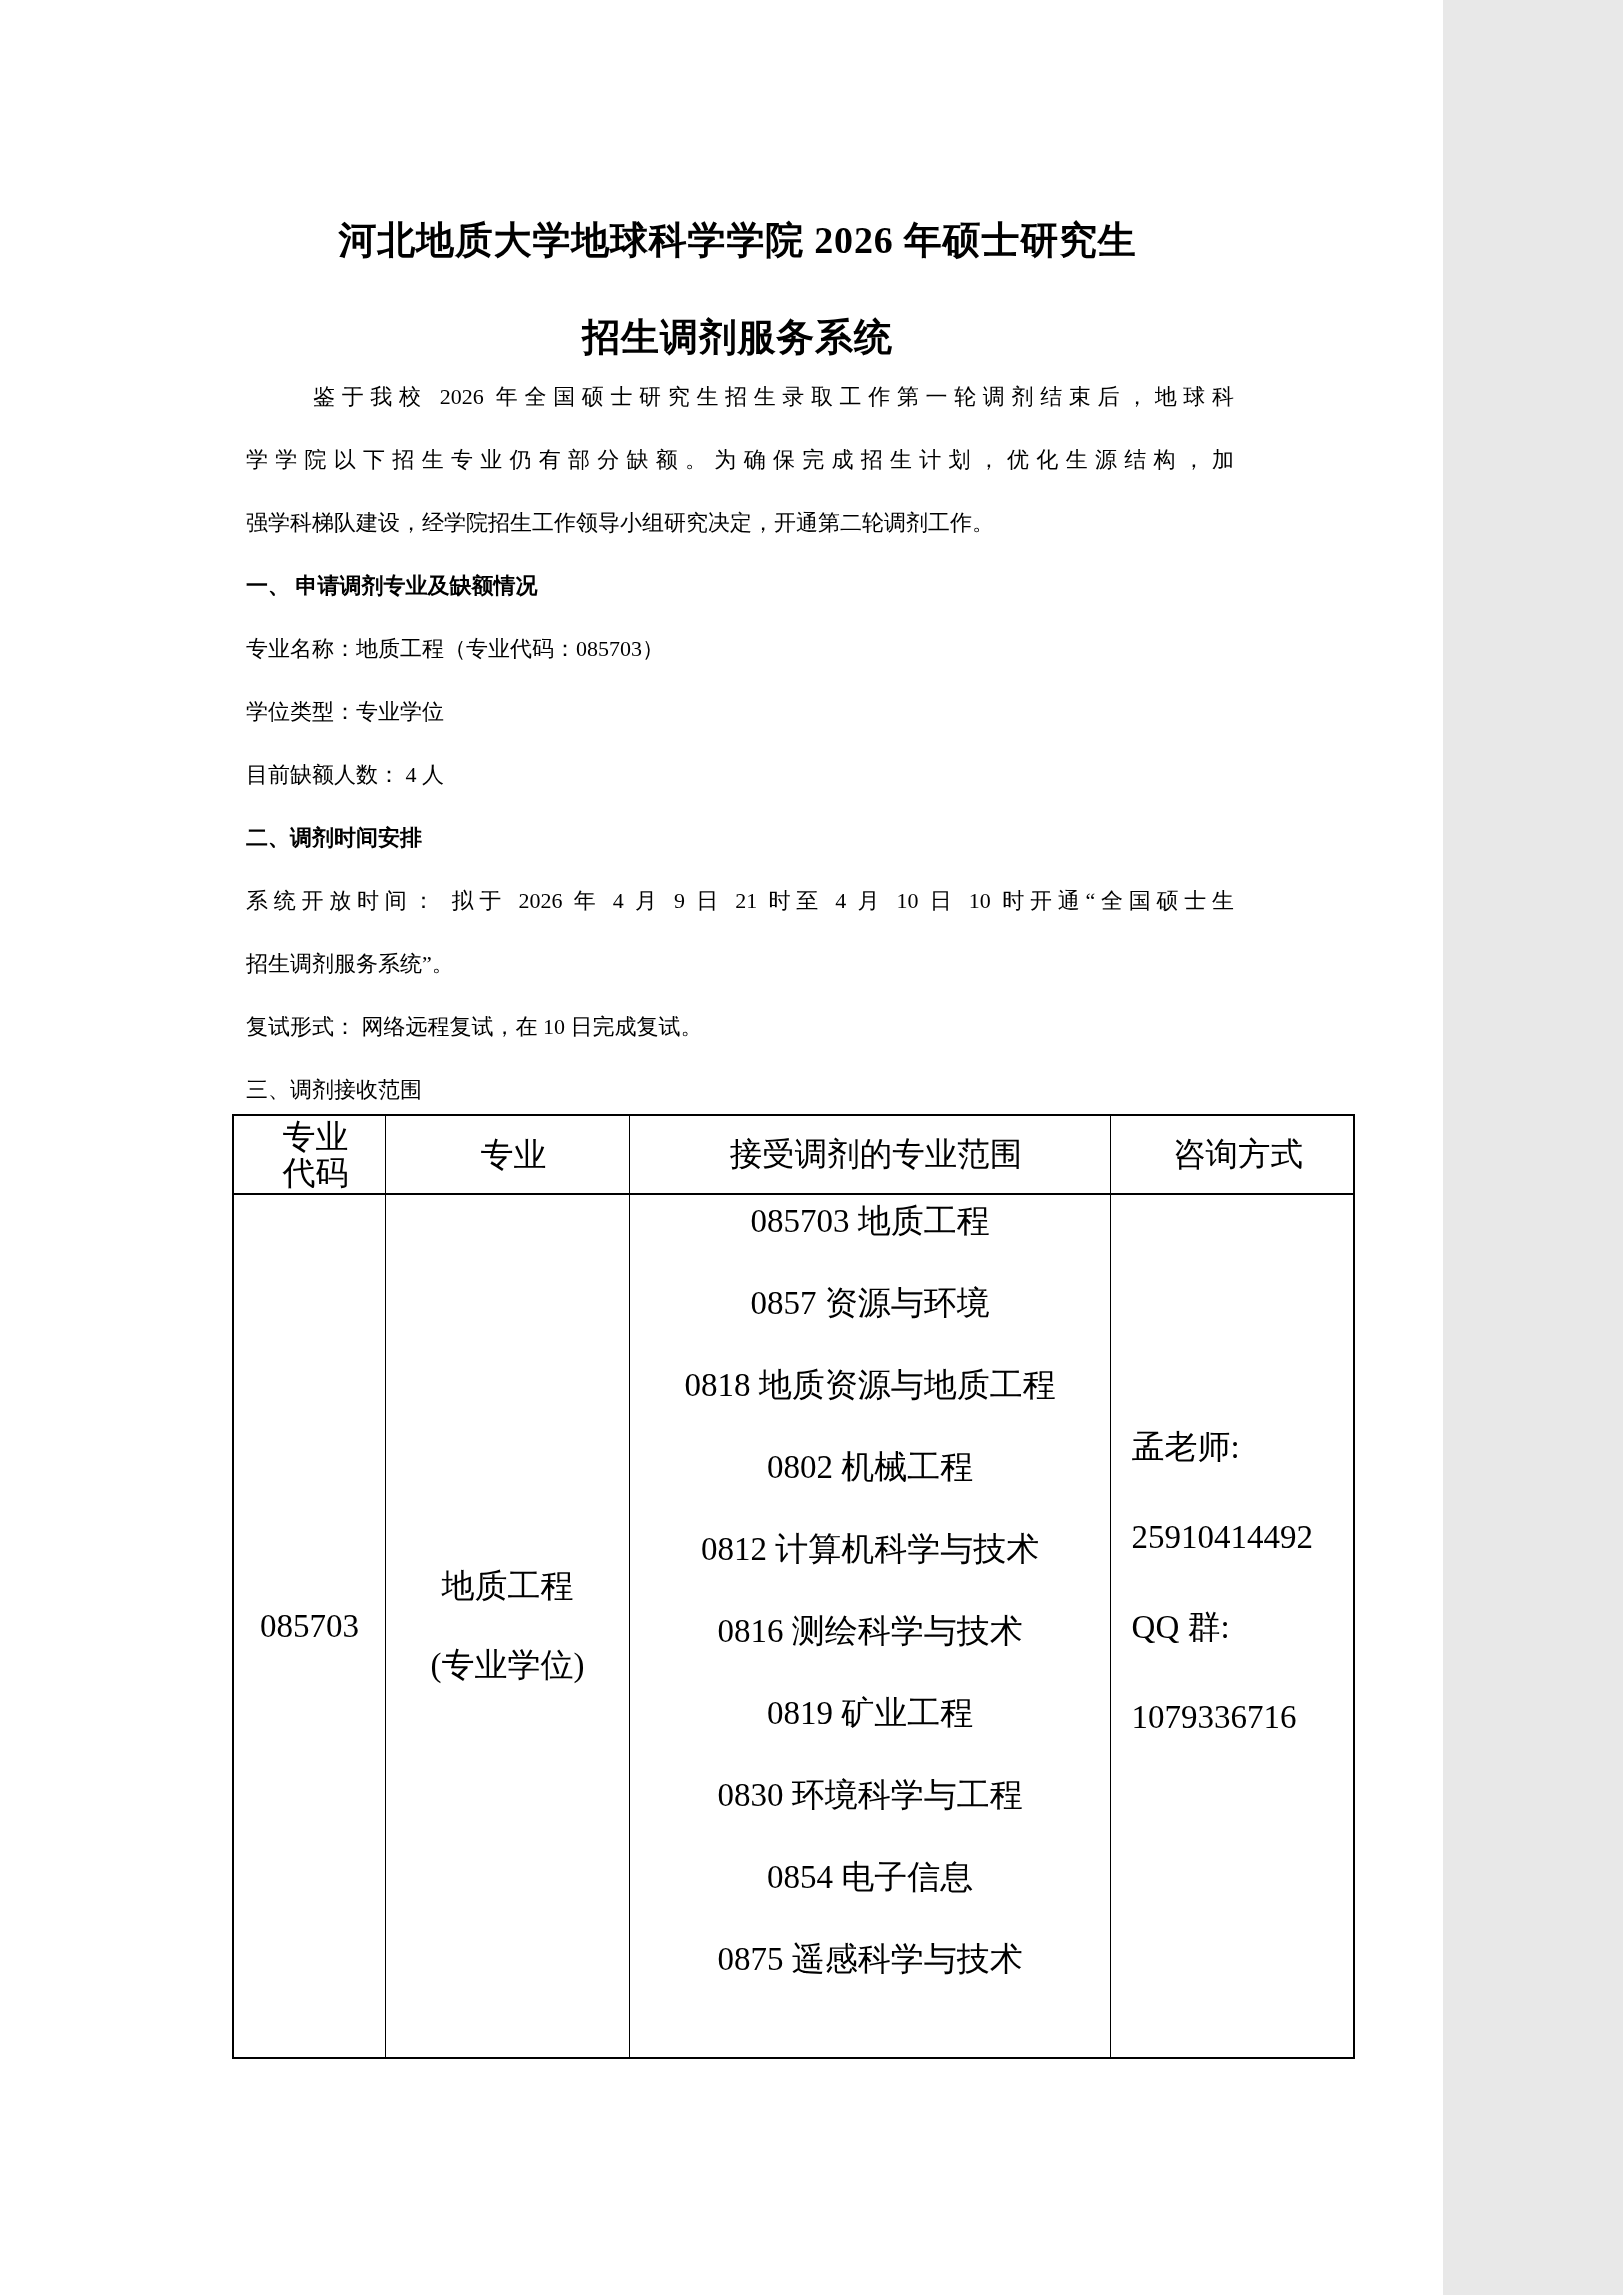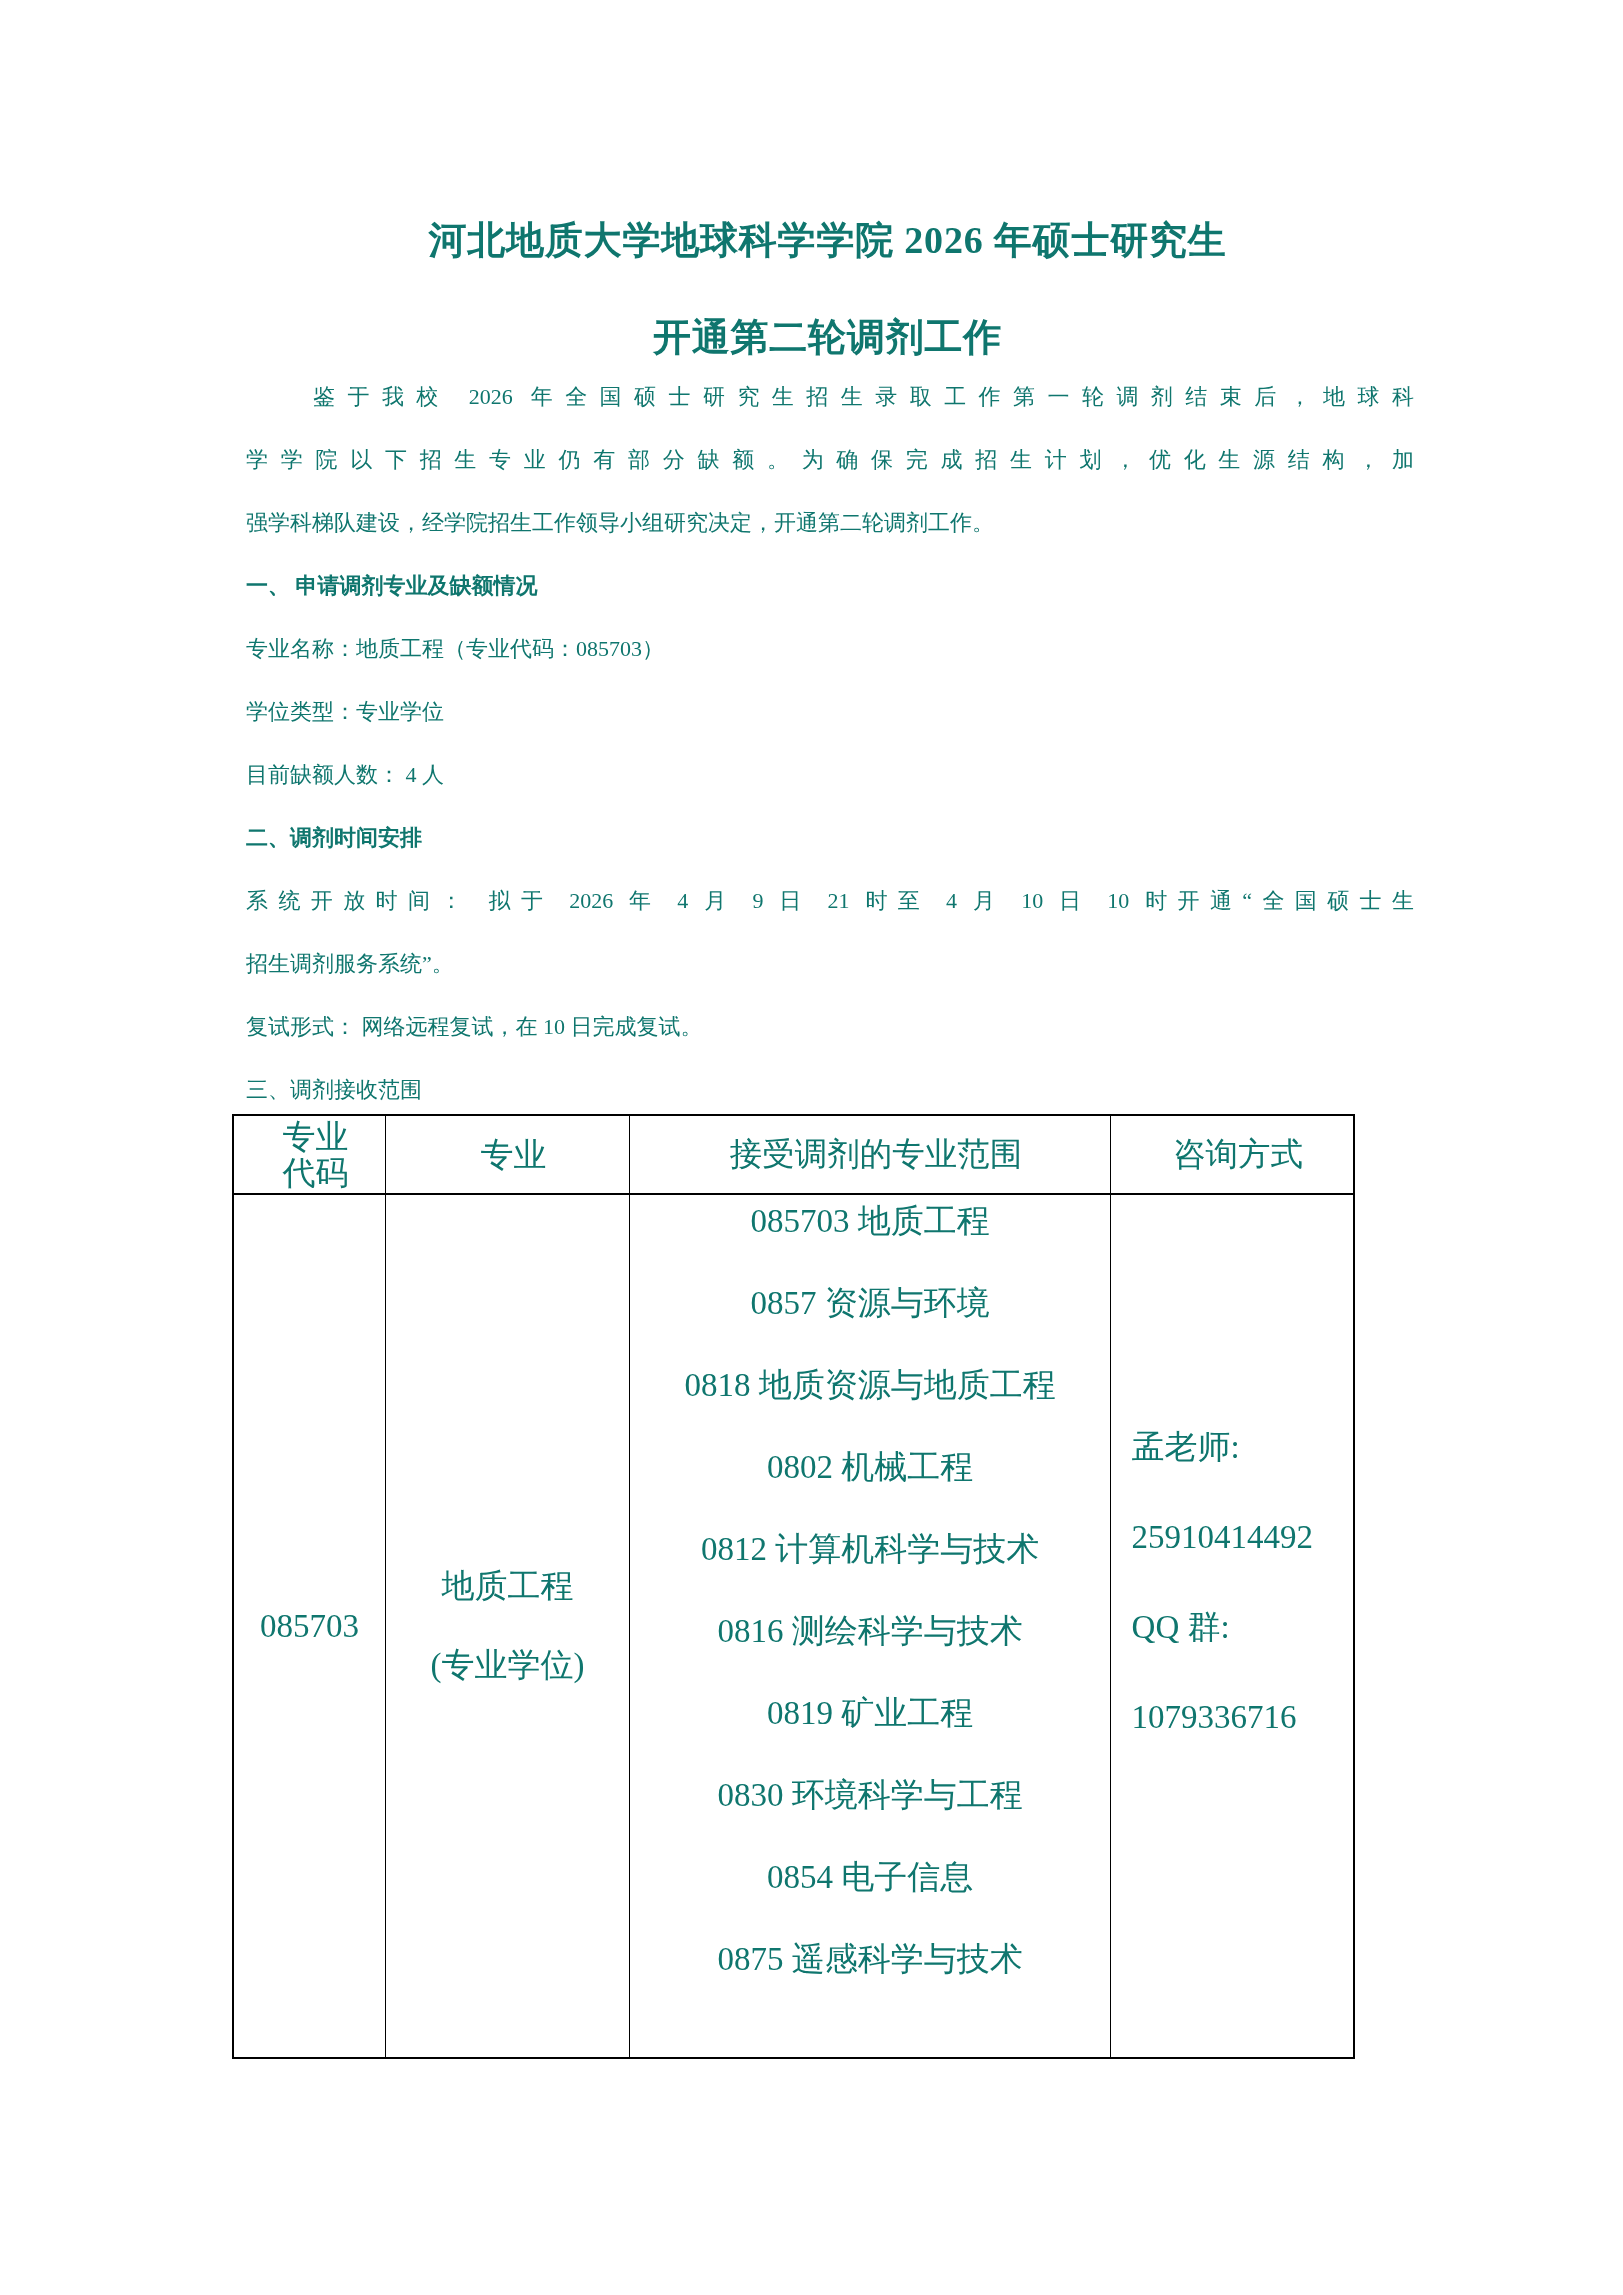--- a/index.html
+++ b/index.html
@@ -1,20 +1,20 @@
 <!DOCTYPE html>
 <html style="font-size:12.7px"><head>
 <meta charset="utf-8">
 <style>
   html,body{margin:0;padding:0;background:#e8e8e8;}
   .page{
     position:relative;
-    width:1623px;height:2295px;
+    width:1443px;height:2295px;
     background:#ffffff;
-    color:#0f766e;
+    color:#000000;
     font-family:"Liberation Serif","DejaVu Serif",serif;
     overflow:hidden;
   }
   
   .doc-title{
     position:absolute;
     top:192px;left:246px;right:214px;
     text-align:center;
     font-size:38px;
     font-weight:bold;
@@ -91,21 +91,21 @@
     text-align:left;
   }
 </style>
 </head>
 <body>
 
 <div class="page">
 
   <div class="doc-title">
     <div>河北地质大学地球科学学院 2026 年硕士研究生</div>
-    <div>开通第二轮调剂工作</div>
+    <div>招生调剂服务系统</div>
   </div>
 
   <div class="doc-body">
     <div class="line jline indent">鉴于我校 2026 年全国硕士研究生招生录取工作第一轮调剂结束后，地球科</div>
     <div class="line jline">学学院以下招生专业仍有部分缺额。为确保完成招生计划，优化生源结构，加</div>
     <div class="line">强学科梯队建设，经学院招生工作领导小组研究决定，开通第二轮调剂工作。</div>
 
     <div class="line bold">一、 申请调剂专业及缺额情况</div>
     <div class="line">专业名称：地质工程（专业代码：085703）</div>
     <div class="line">学位类型：专业学位</div>

